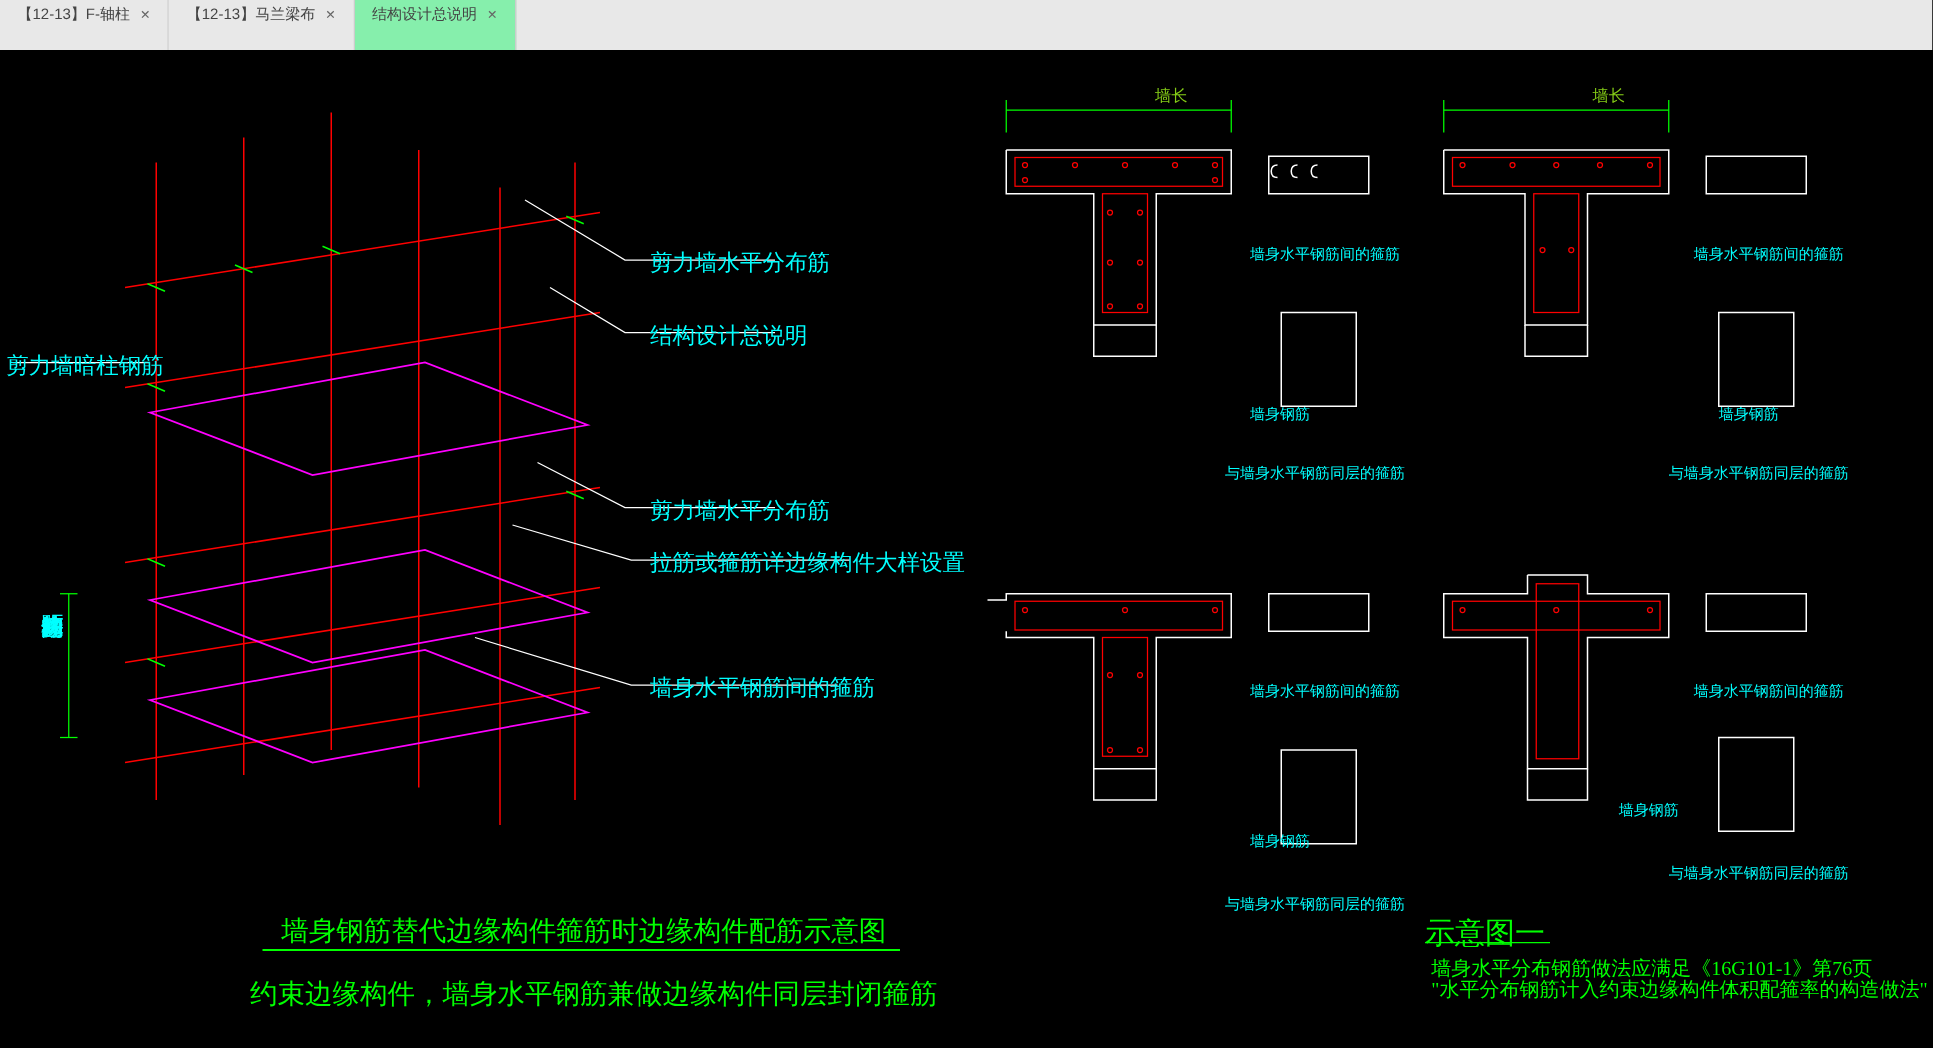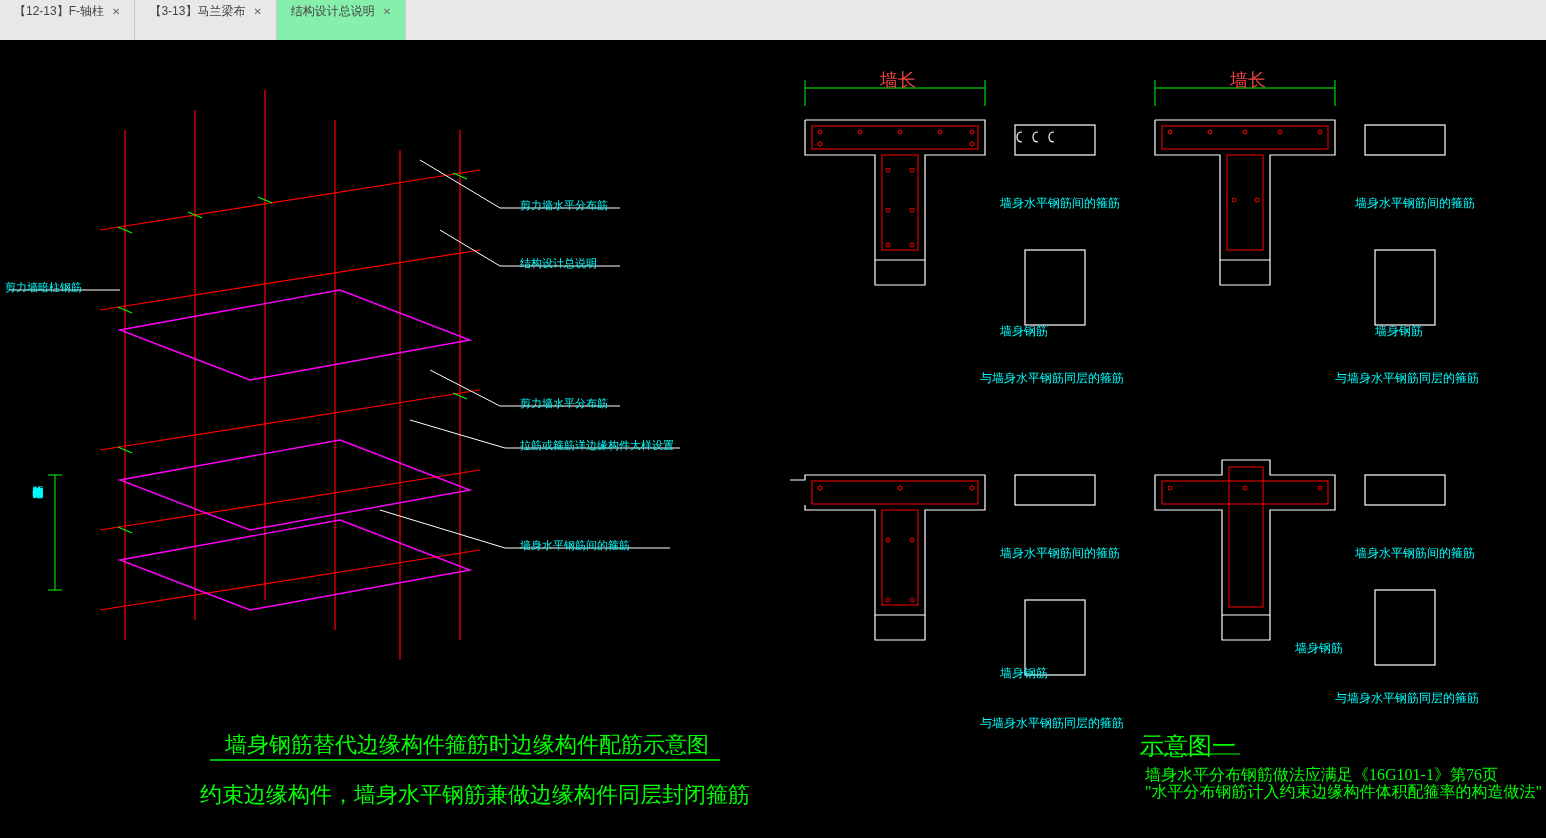--- a/index.html
+++ b/index.html
@@ -3,32 +3,32 @@
 <meta charset="utf-8">
 <style>
 * { margin:0; padding:0; box-sizing:border-box; }
 body { background:#000; font-family:"SimSun","Microsoft YaHei",sans-serif; overflow:hidden; }
 .tabs { background:#e8e8e8; height:40px; display:flex; }
 .tab { padding:3px 14px; font-size:12px; color:#444; border-right:1px solid #ccc; position:relative; background:#e8e8e8; }
 .tab.active { background:#86efac; }
 .tab .close { margin-left:8px; color:#666; font-size:10px; }
 .canvas { position:relative; width:1546px; height:814px; background:#000; }
 .lbl { position:absolute; white-space:nowrap; font-family:"SimSun",serif; }
-.cyan { color:#0ff; font-size:11px; }
-.green { color:#ef4444; font-size:18px; }
+.cyan { color:#0ff; font-size:18px; }
+.green { color:#84cc16; font-size:13px;margin-left:44px; }
 .title-green { color:#0f0; font-size:22px; font-family:"KaiTi","SimSun",serif; }
 .small-green { color:#0f0; font-size:16px; }
 svg { position:absolute; top:0; left:0; }
 </style>
 </head>
 <body>
 
 <div class="tabs">
   <div class="tab"><span>【12-13】F-轴柱</span><span class="close">✕</span></div>
-  <div class="tab"><span>【3-13】马兰梁布</span><span class="close">✕</span></div>
+  <div class="tab"><span>【12-13】马兰梁布</span><span class="close">✕</span></div>
   <div class="tab active"><span>结构设计总说明</span><span class="close">✕</span></div>
 </div>
 
 <div class="canvas">
 
 <svg width="750" height="680" style="left:0;top:20px">
   <g stroke="#f00" stroke-width="1.2" fill="none">
 
     <line x1="125" y1="70" x2="125" y2="580"></line>
         <line x1="195" y1="50" x2="195" y2="560"></line>

